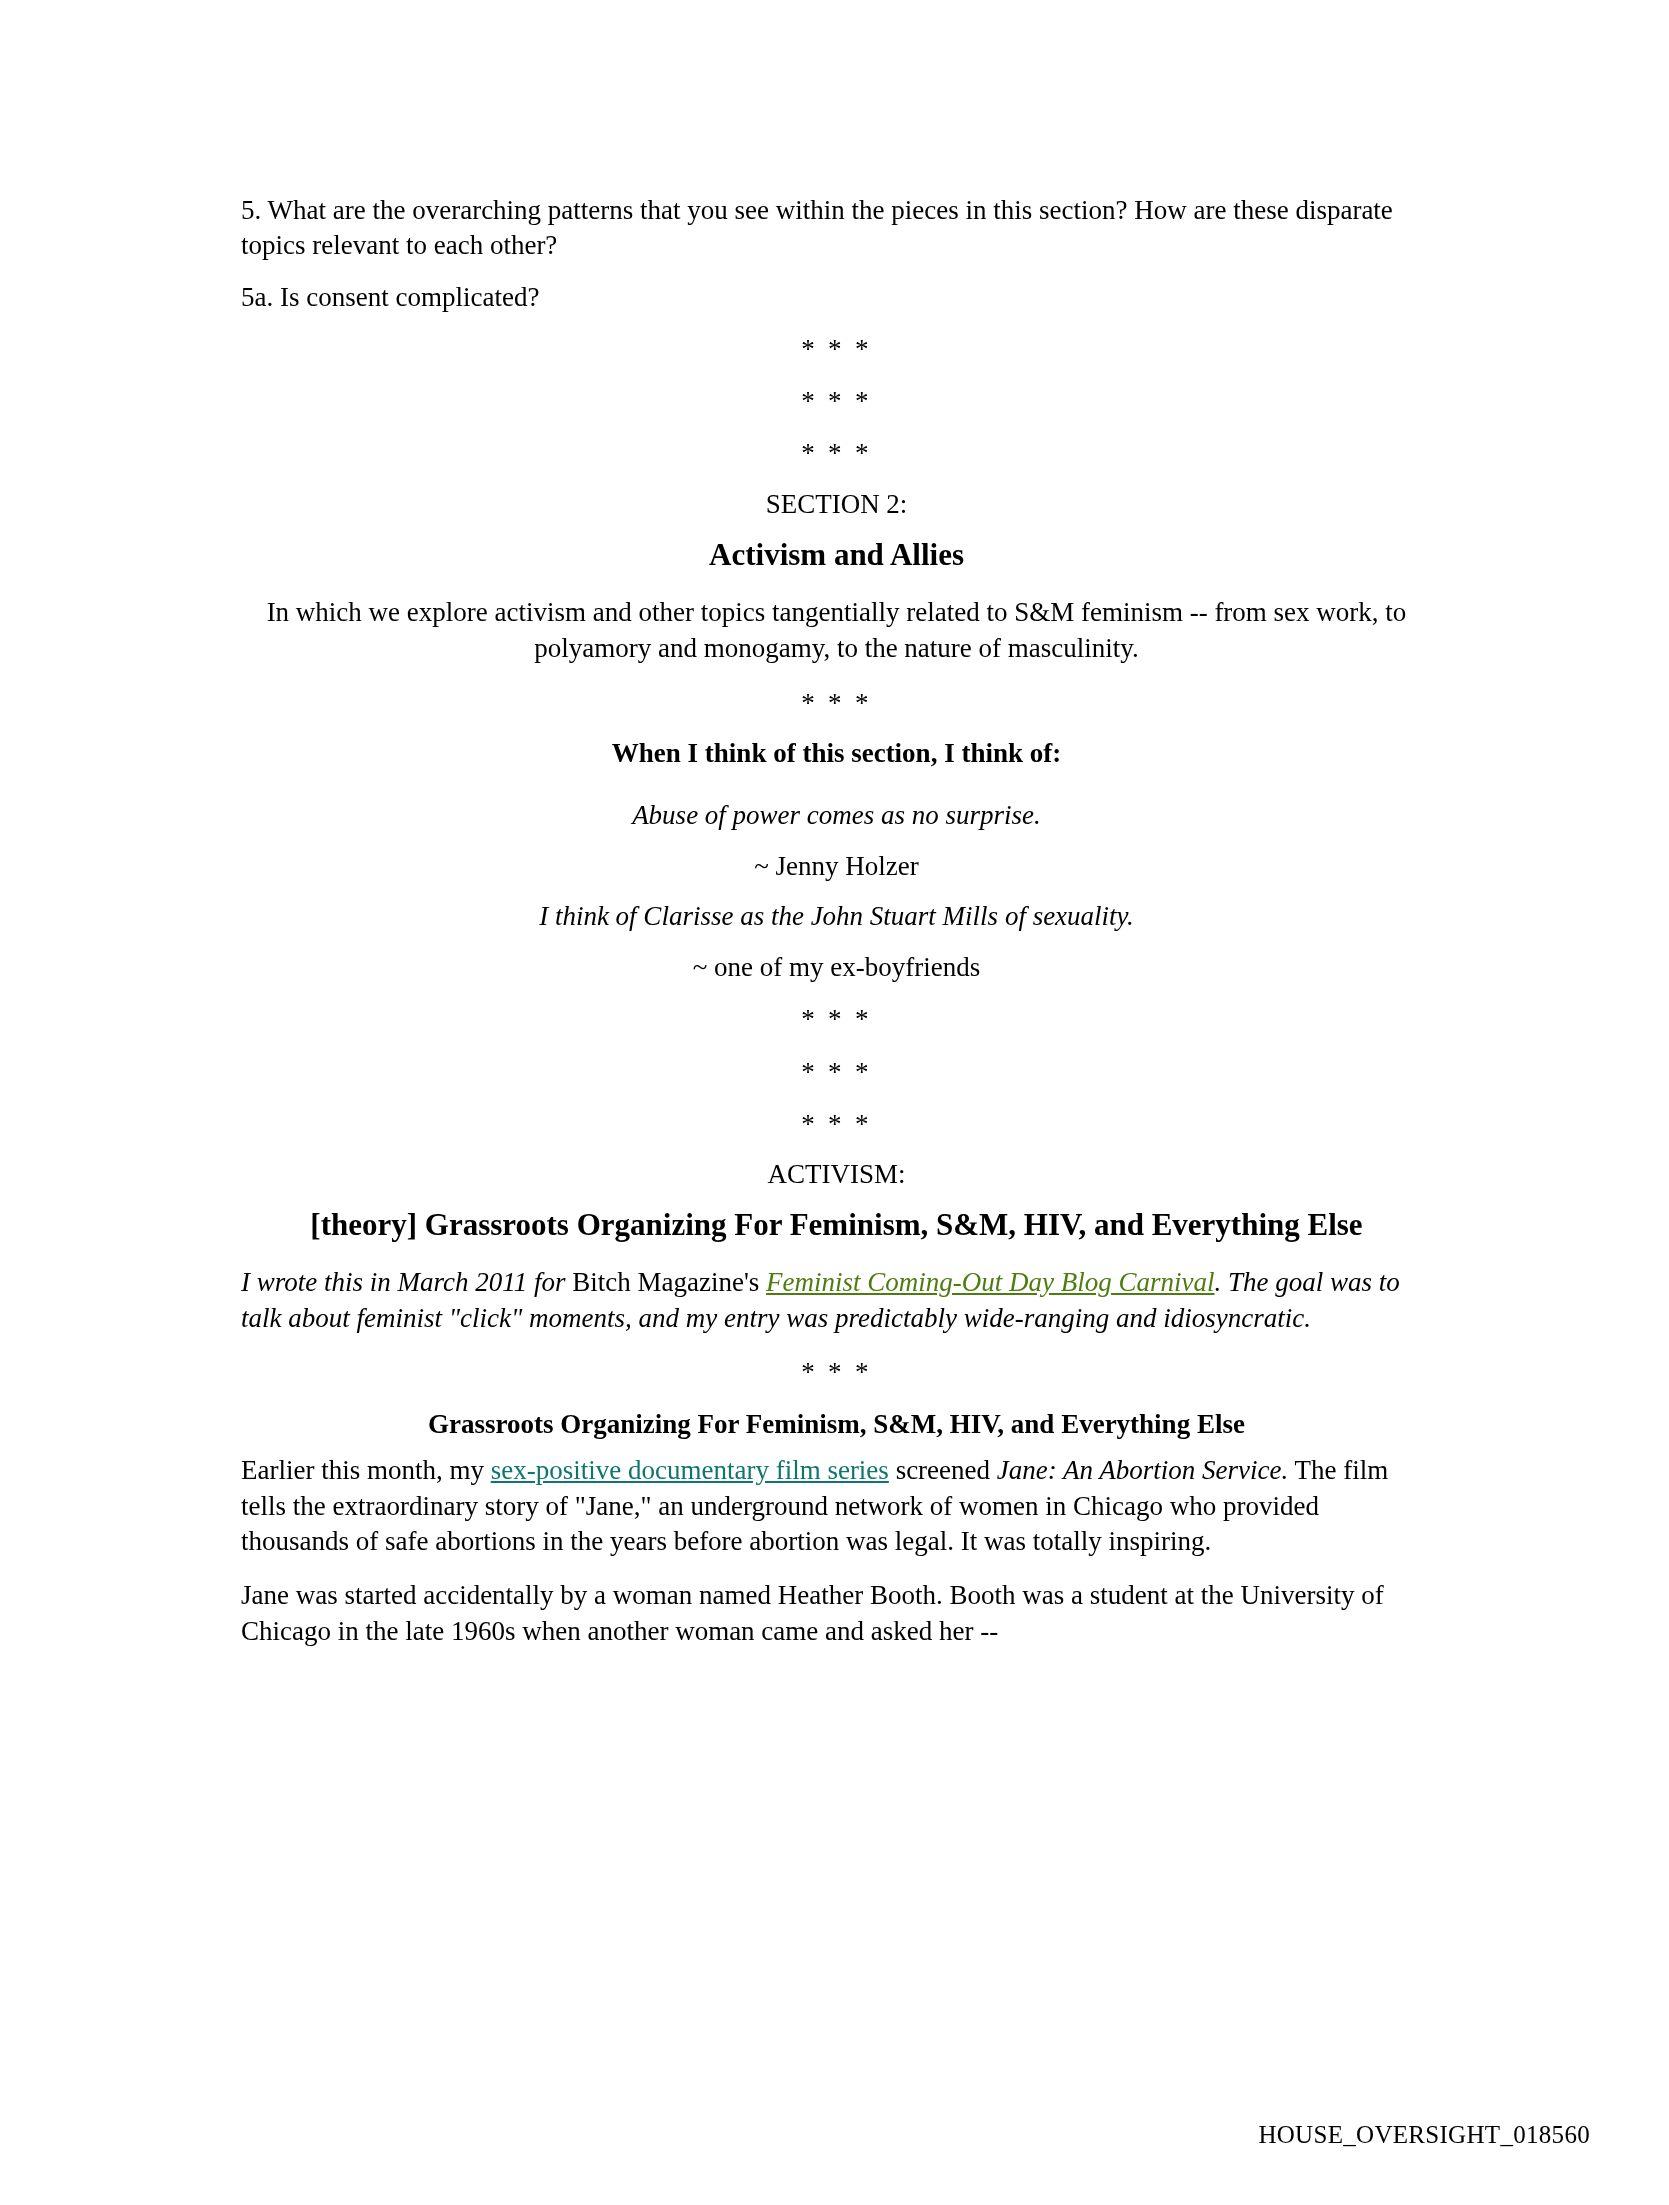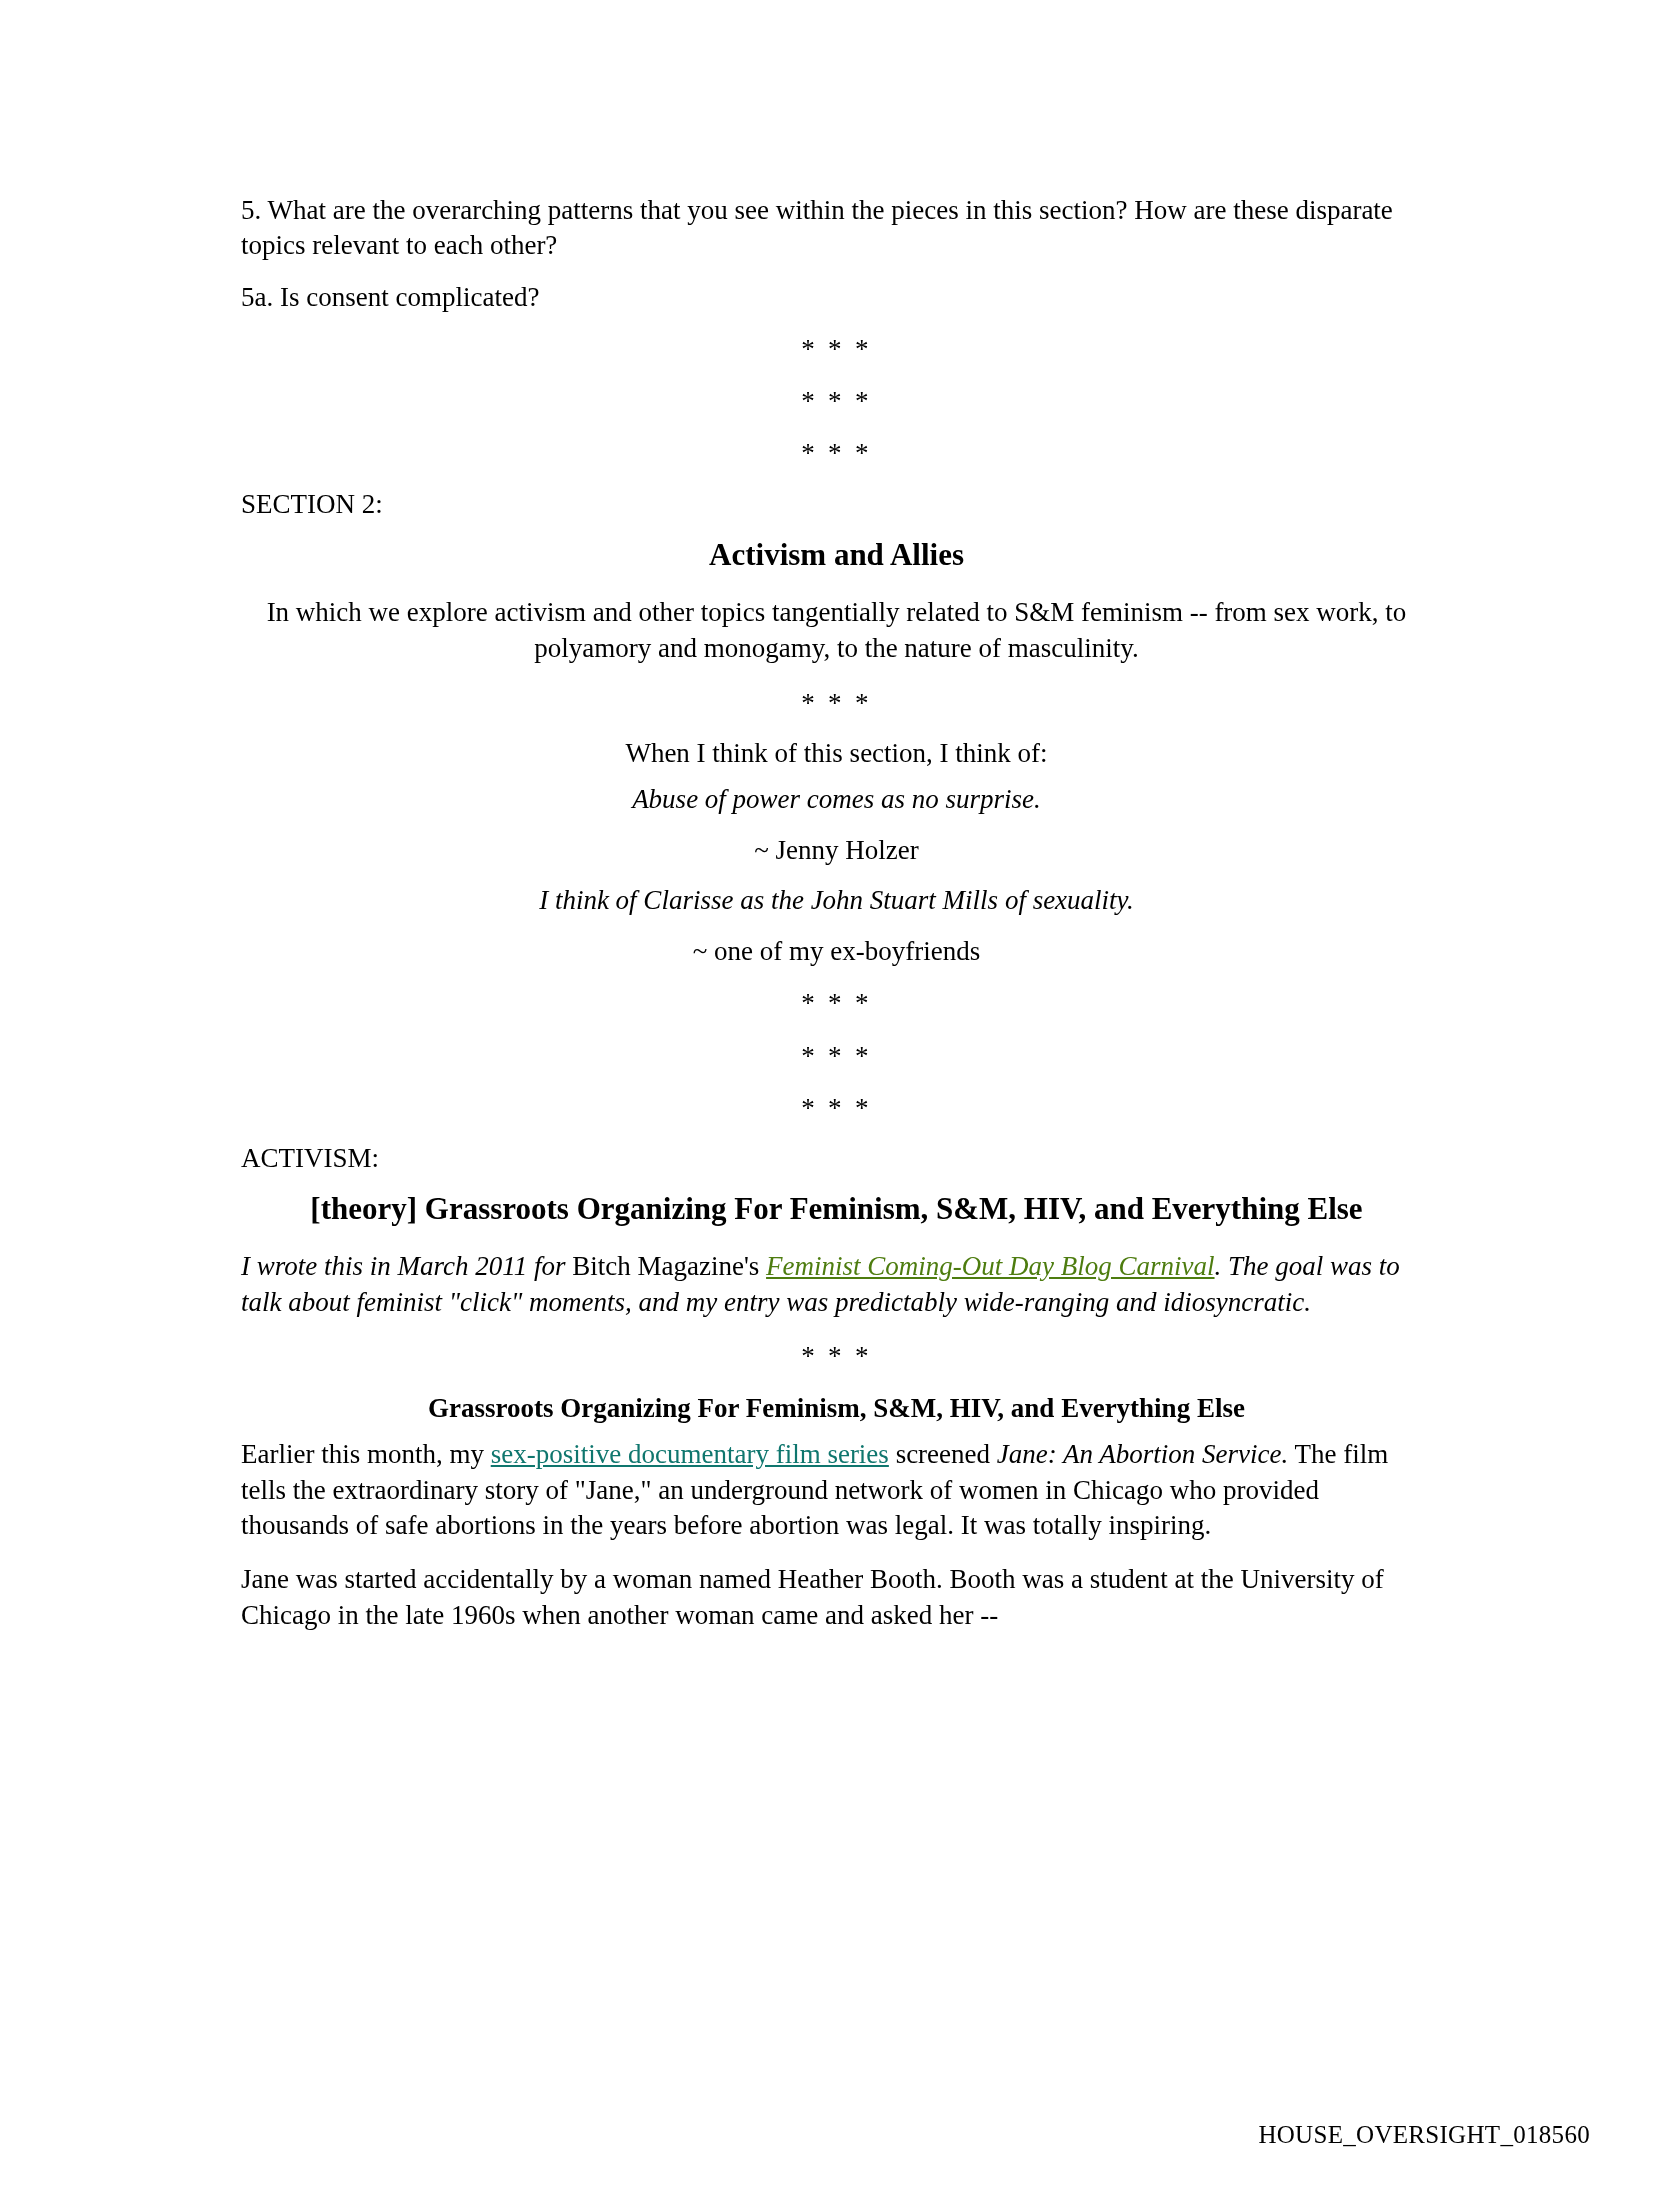--- a/index.html
+++ b/index.html
@@ -31,41 +31,42 @@
     line-height: 1.30;
   }
   .stars {
     text-align: center;
     font-size: 27px;
     letter-spacing: 3.3px;
     margin: 0 0 17px 0;
     line-height: 1.30;
   }
   .section-label {
+    text-align: center;
     font-size: 27px;
     margin: 0 0 15.7px 0;
   }
   .section-title {
     text-align: center;
     font-size: 31px;
     font-weight: bold;
     margin: 0 0 19.6px 0;
     line-height: 1.30;
   }
   .section-desc {
     text-align: center;
     font-size: 27px;
     line-height: 1.32;
     margin: 0 0 19.6px 0;
   }
   .bold-center {
     text-align: center;
-    font-weight: normal;
+    font-weight: bold;
     font-size: 27px;
-    margin: 0 0 15px 0;
+    margin: 0 0 31px 0;
   }
   .quote {
     text-align: center;
     font-style: italic;
     font-size: 27px;
     margin: 0 0 19.6px 0;
   }
   .attrib {
     text-align: center;
     font-size: 27px;

